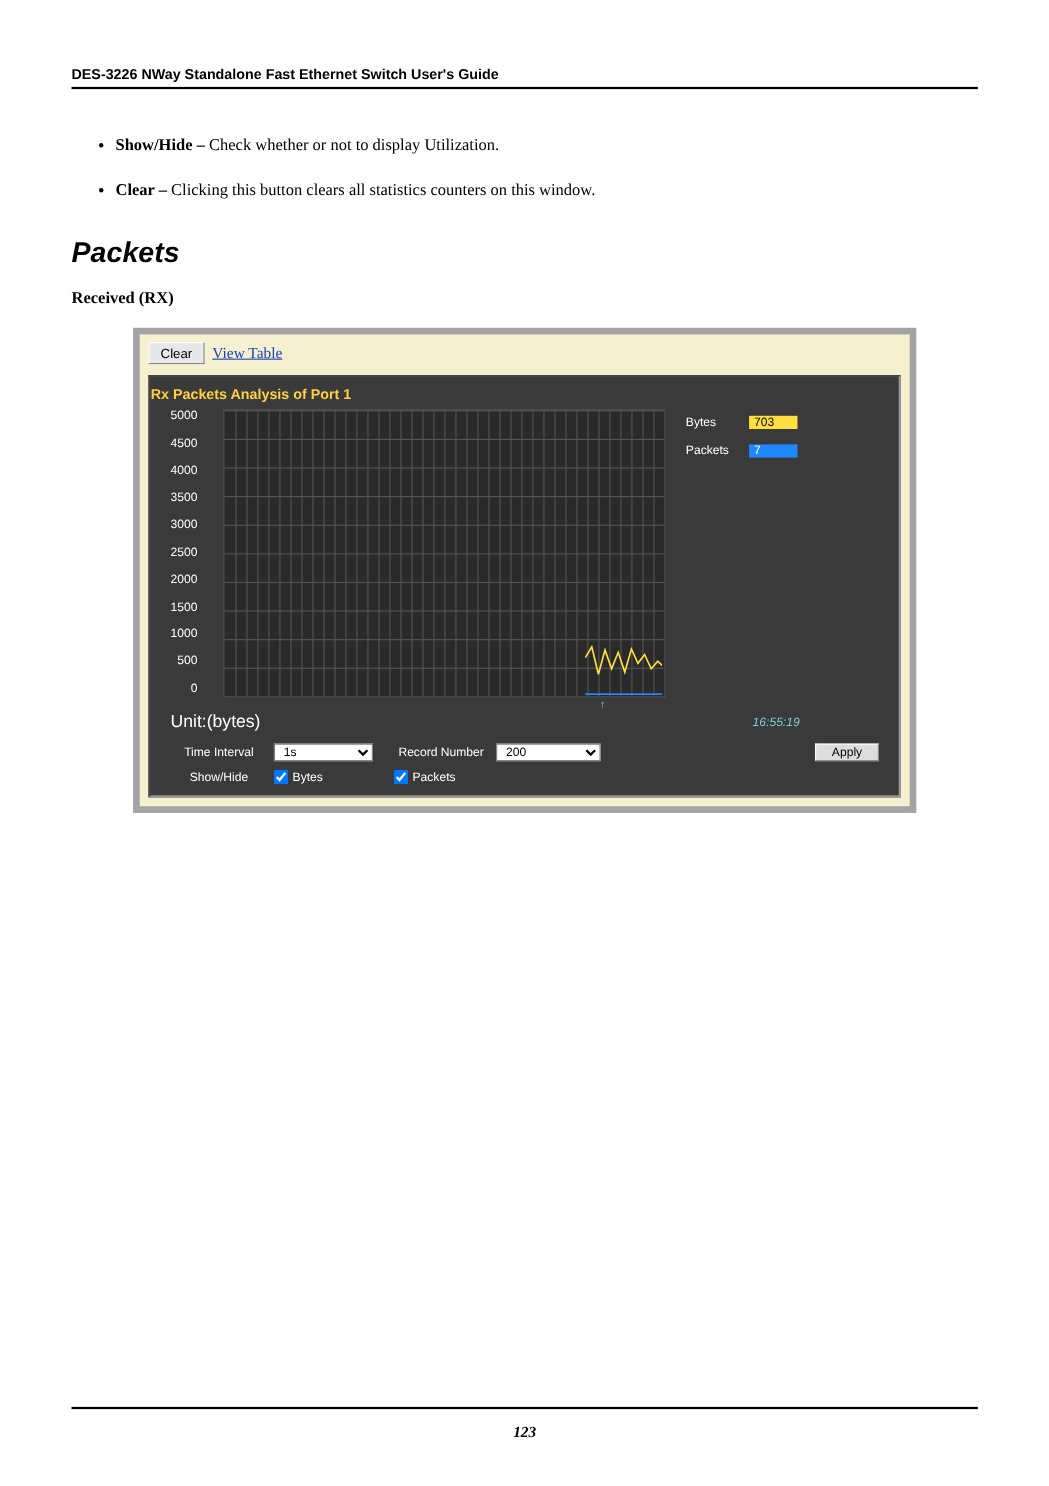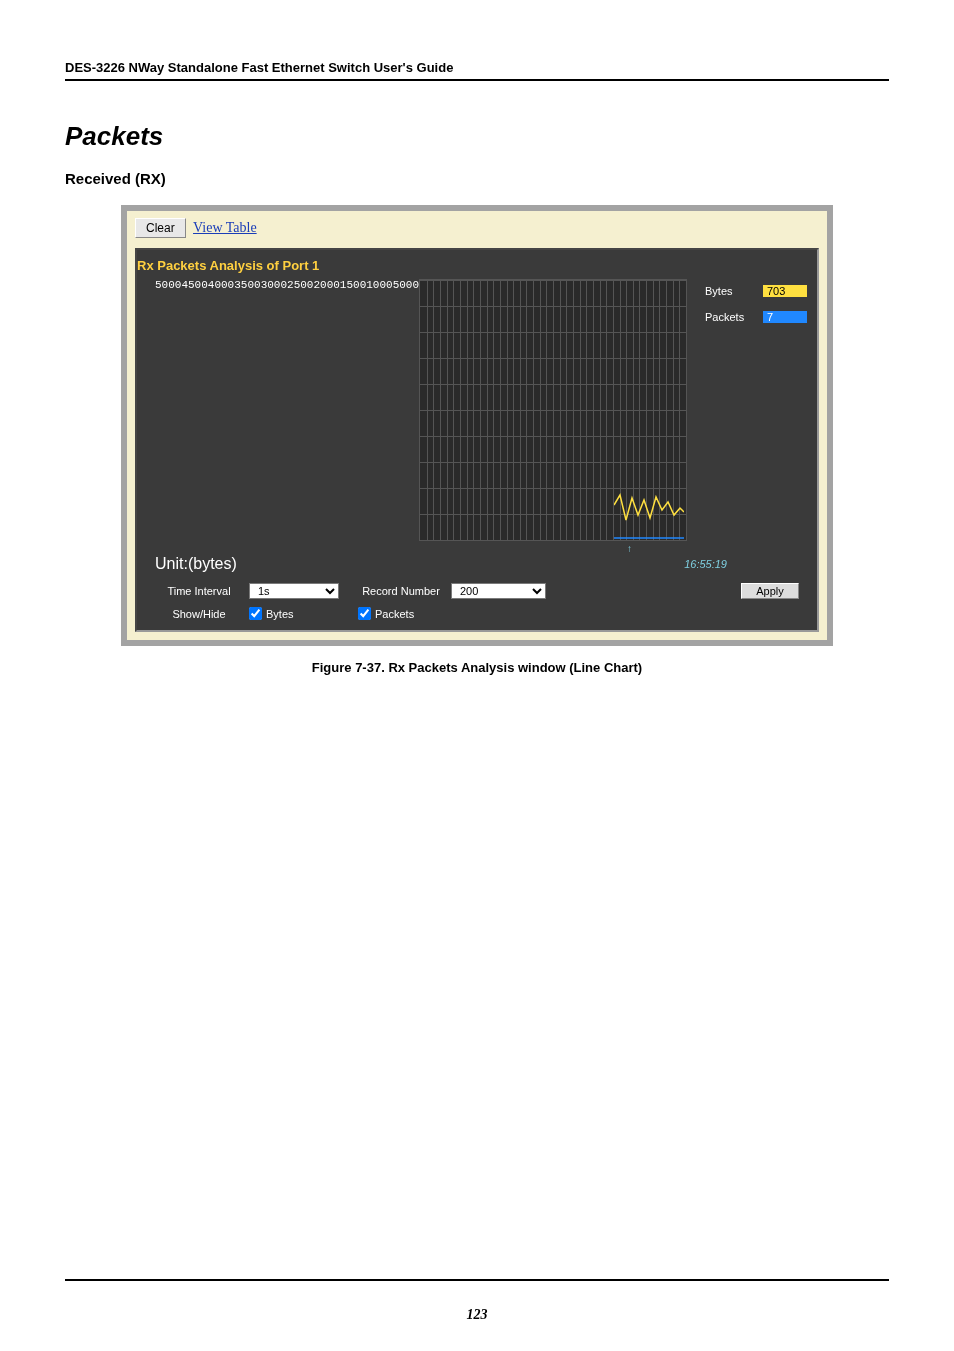--- a/index.html
+++ b/index.html
@@ -47,35 +47,35 @@
     font-weight: bold;
     font-size: 26px;
     margin: 0 0 18px 0;
   }
   p.body-text {
     font-size: 15px;
     margin: 0 0 24px 0;
     line-height: 1.5;
   }
   h2.subheading {
-    font-family: Liberation Sans, sans-serif;
+    font-family: Liberation Serif, serif;
     font-weight: bold;
     font-size: 15px;
     margin: 0 0 18px 0;
   }
   .figure-caption {
     font-family: Arial, Helvetica, sans-serif;
     font-weight: bold;
     font-size: 13px;
     text-align: center;
     margin-top: 14px;
   }
   .page-number {
     position: absolute;
-    bottom: 28px;
+    bottom: 40px;
     left: 0;
     width: 100%;
     text-align: center;
     font-family: Georgia, serif;
     font-style: italic;
     font-weight: bold;
     font-size: 14px;
   }
   .footer-rule {
     position: absolute;
@@ -128,28 +128,27 @@
     font-weight: bold;
     font-size: 13px;
     padding: 8px 0 6px 0;
   }
   .chart-body {
     display: flex;
     padding: 0 10px 6px 18px;
   }
   .y-axis {
     display: flex;
-    flex-direction: row;
+    flex-direction: column;
     justify-content: space-between;
     text-align: right;
     font-size: 11px;
     color: #fff;
-    padding-right: 0;
+    padding-right: 24px;
     height: 260px;
-    font-family: Liberation Mono, monospace;
   }
   .plot-area {
     position: relative;
     width: 400px;
     height: 260px;
     background: #2a2a2a;
     border: 1px solid #555;
   }
   .grid-v {
     position: absolute;
@@ -221,20 +220,28 @@
   .apply-btn { background:#ddd; border:1px solid #888; border-top-color:#fff; border-left-color:#fff; font-size:11px; padding:1px 14px; }
 </style>
 </head>
 <body>
 
 <div class="page">
 
   <div class="header-title">DES-3226 NWay Standalone Fast Ethernet Switch User's Guide</div>
   <hr class="header-rule">
 
+  <ul class="bullets">
+    <li>
+      <span class="term">Show/Hide – </span><span>Check whether or not to display Utilization.</span>
+    </li>
+    <li>
+      <span class="term">Clear – </span><span>Clicking this button clears all statistics counters on this window.</span>
+    </li>
+  </ul>
 
   <h1 class="section-heading">Packets</h1>
 
 
   <h2 class="subheading">Received (RX)</h2>
 
   <div class="screenshot">
     <div class="toolbar">
       <button class="btn-clear">Clear</button>
       <a href="#" class="link-viewtable">View Table</a>
@@ -356,17 +363,16 @@
         <span class="lbl">Show/Hide</span>
         <input type="checkbox" class="chk" checked="" style="">
         <span style="width:80px">Bytes</span>
         <span class="gap"></span>
         <input type="checkbox" class="chk" checked="" style="">
         <span>Packets</span>
       </div>
     </div>
   </div>
 
-  <div class="figure-caption">Figure 7-37.  Rx Packets Analysis window (Line Chart)</div>
 
   <div class="footer-rule"></div>
   <div class="page-number">123</div>
 </div>
 
 </body></html>

